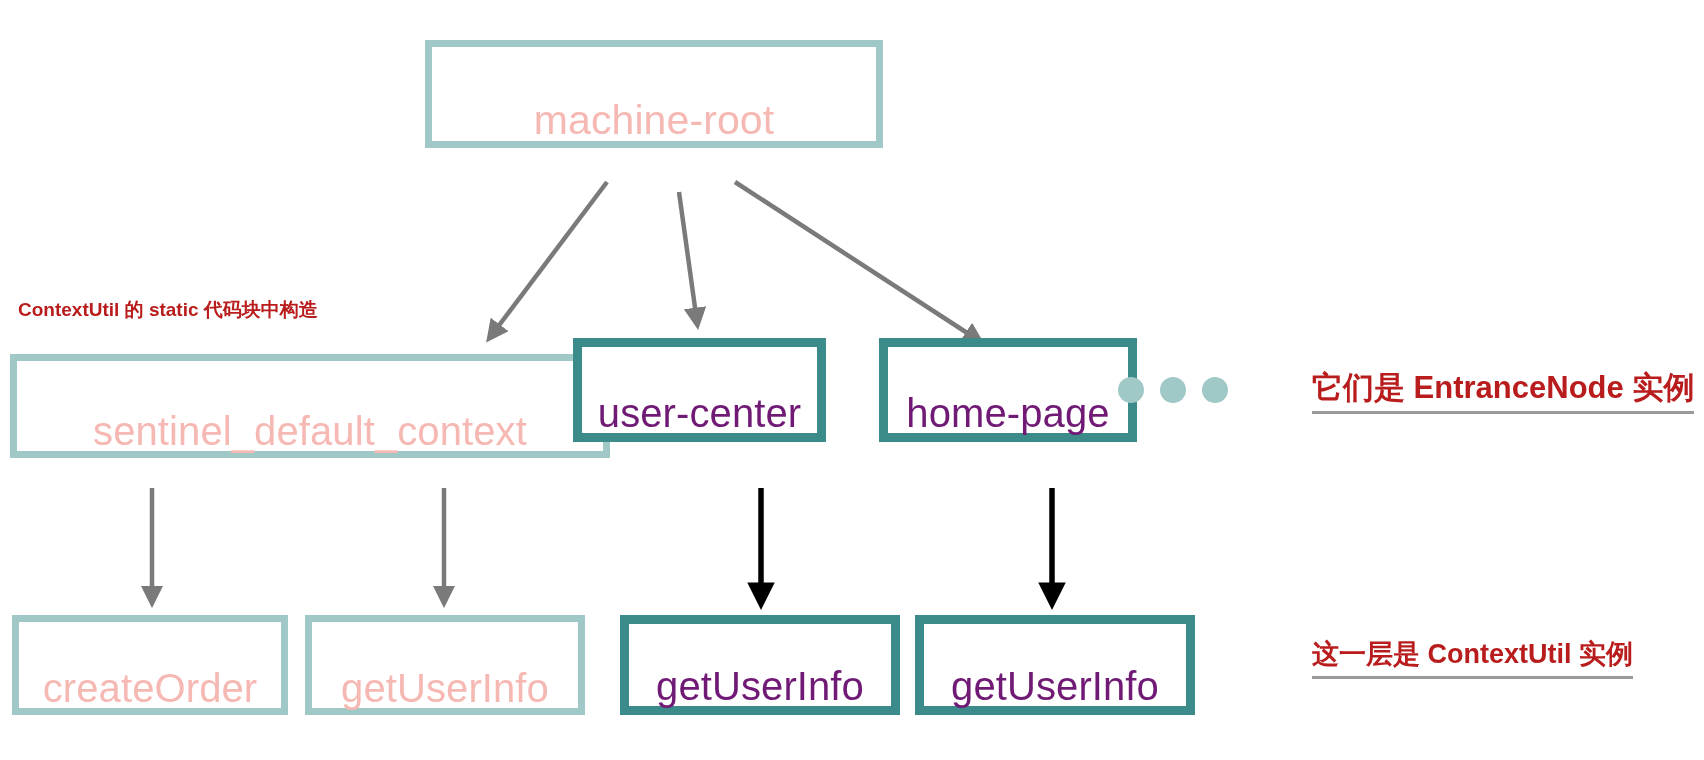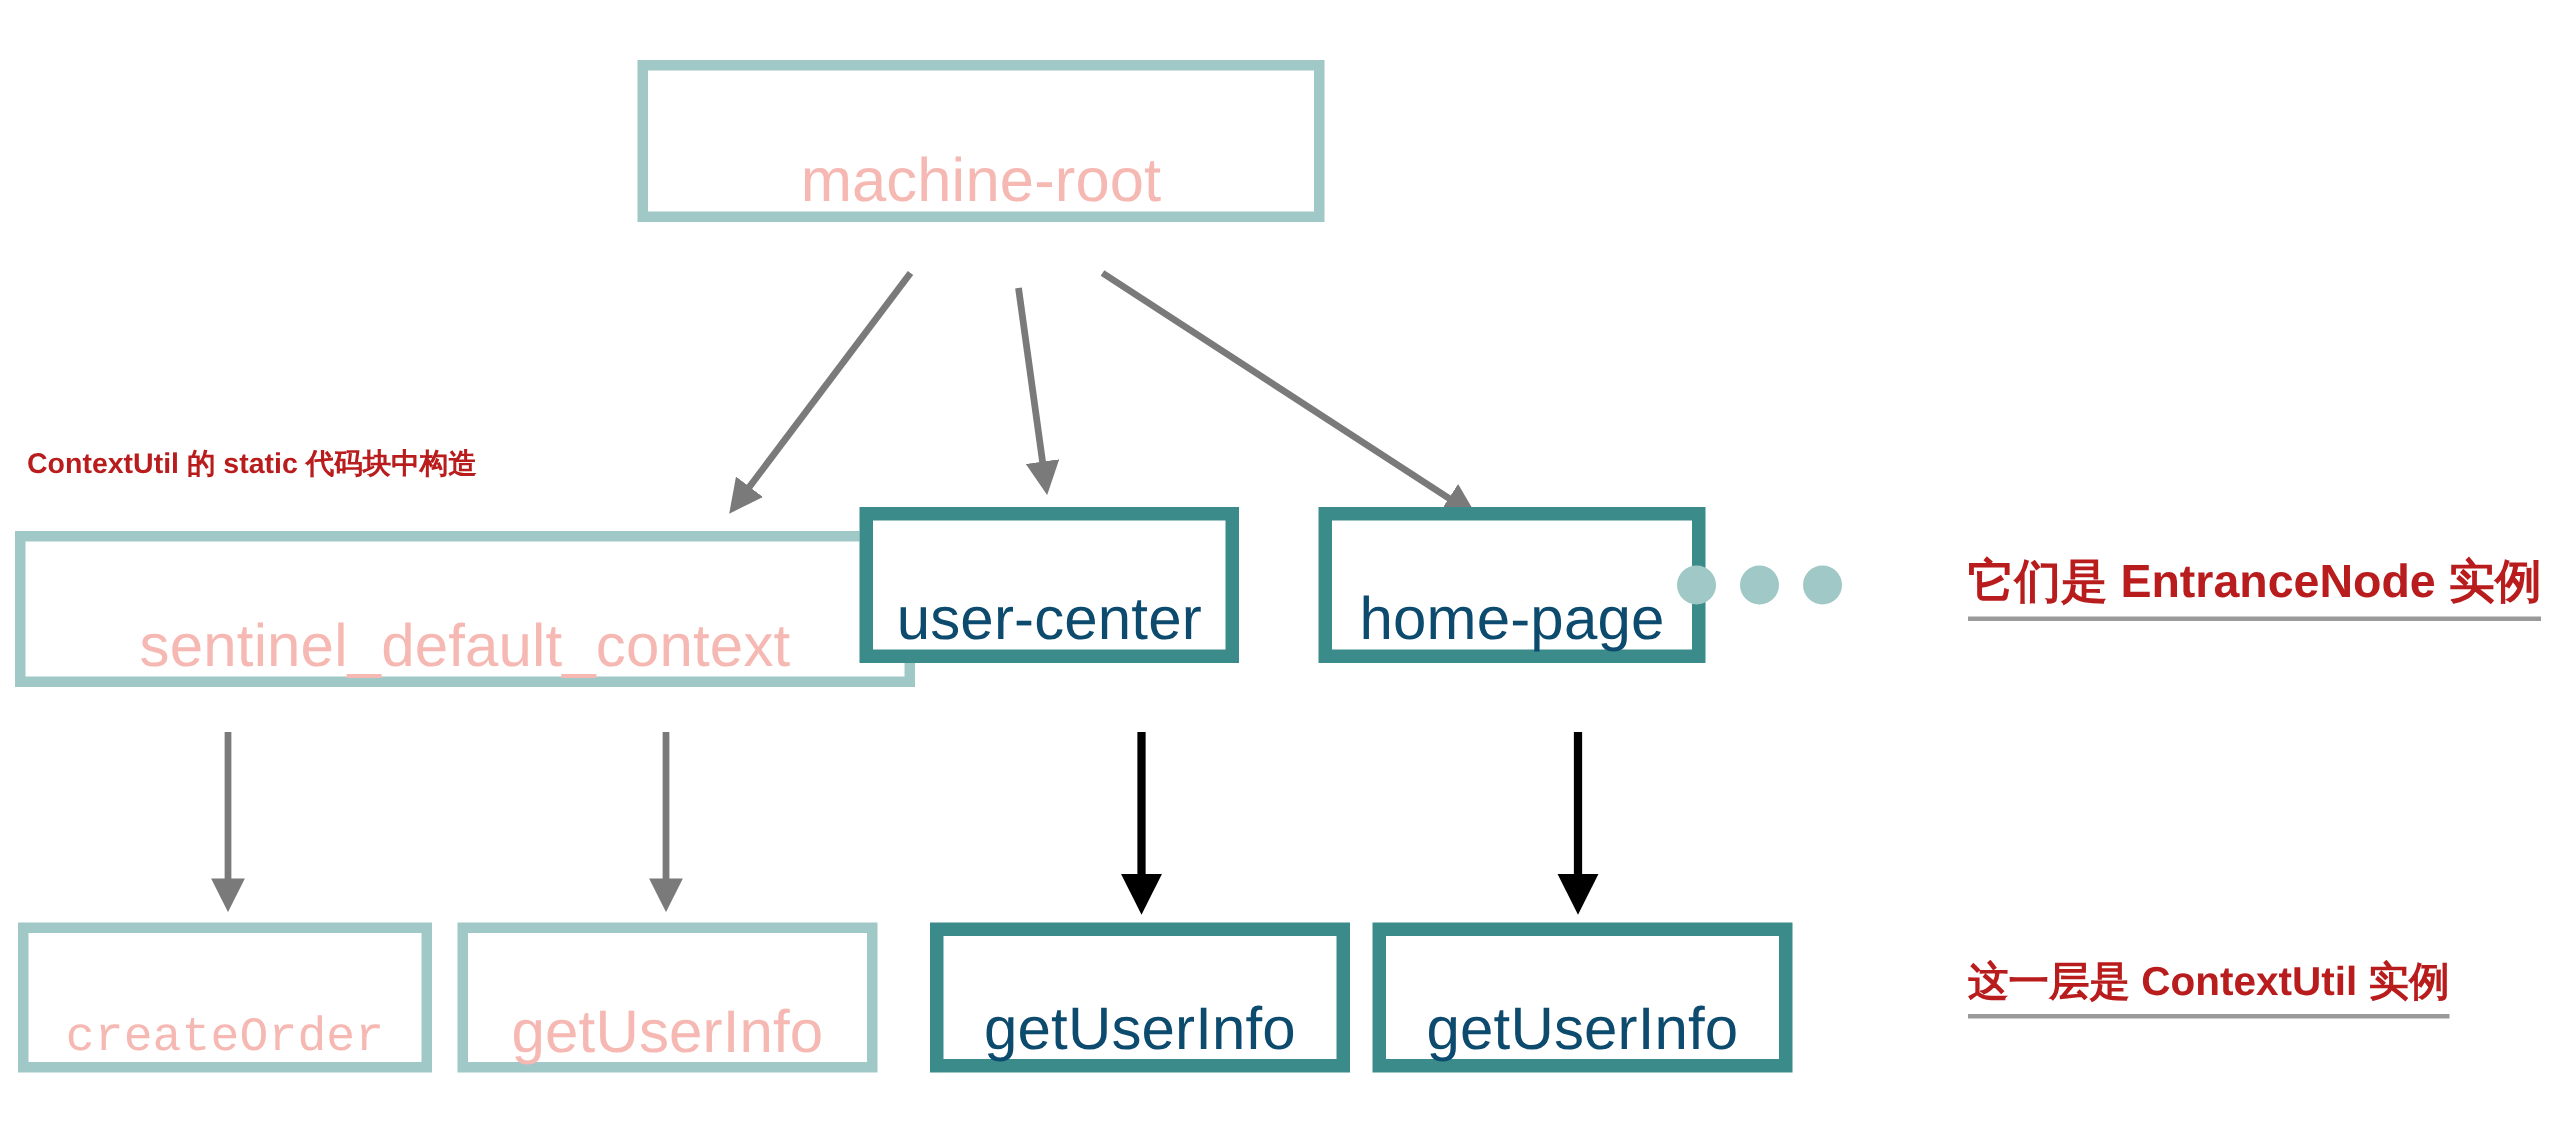--- a/index.html
+++ b/index.html
@@ -38,21 +38,21 @@
     border: 7px solid #9FC8C6;
   }
   .tone-light .node-label {
     color: #F6B8B2;
   }
   
   .tone-strong {
     border: 9px solid #3B8B8B;
   }
   .tone-strong .node-label {
-    color: #0c4a6e;
+    color: #701a75;
   }
   .ann {
     position: absolute;
     color: #b91c1c;
     font-weight: bold;
     white-space: nowrap;
     line-height: 1.1;
   }
   .ann-underline {
     border-bottom: 3px solid #9A9A9A;
@@ -142,21 +142,21 @@
 
   <div class="dots" style="left:1118px; top:377px;">
     <span class="dot"></span>
     <span class="dot"></span>
     <span class="dot"></span>
   </div>
 
   <div class="ann ann-underline" style="left:1312px; top:371px; font-size:31px;">它们是 EntranceNode 实例</div>
 
   <div class="node tone-light" style="left:12px; top:615px; width:276px; height:100px;">
-    <span class="node-label" style="font-size:32px;font-family:Liberation Mono, monospace;">createOrder</span>
+    <span class="node-label" style="font-size:40px;">createOrder</span>
   </div>
 
   <div class="node tone-light" style="left:305px; top:615px; width:280px; height:100px;">
     <span class="node-label" style="font-size:40px;">getUserInfo</span>
   </div>
 
   <div class="node tone-strong" style="left:620px; top:615px; width:280px; height:100px;">
     <span class="node-label" style="font-size:40px;">getUserInfo</span>
   </div>
 

